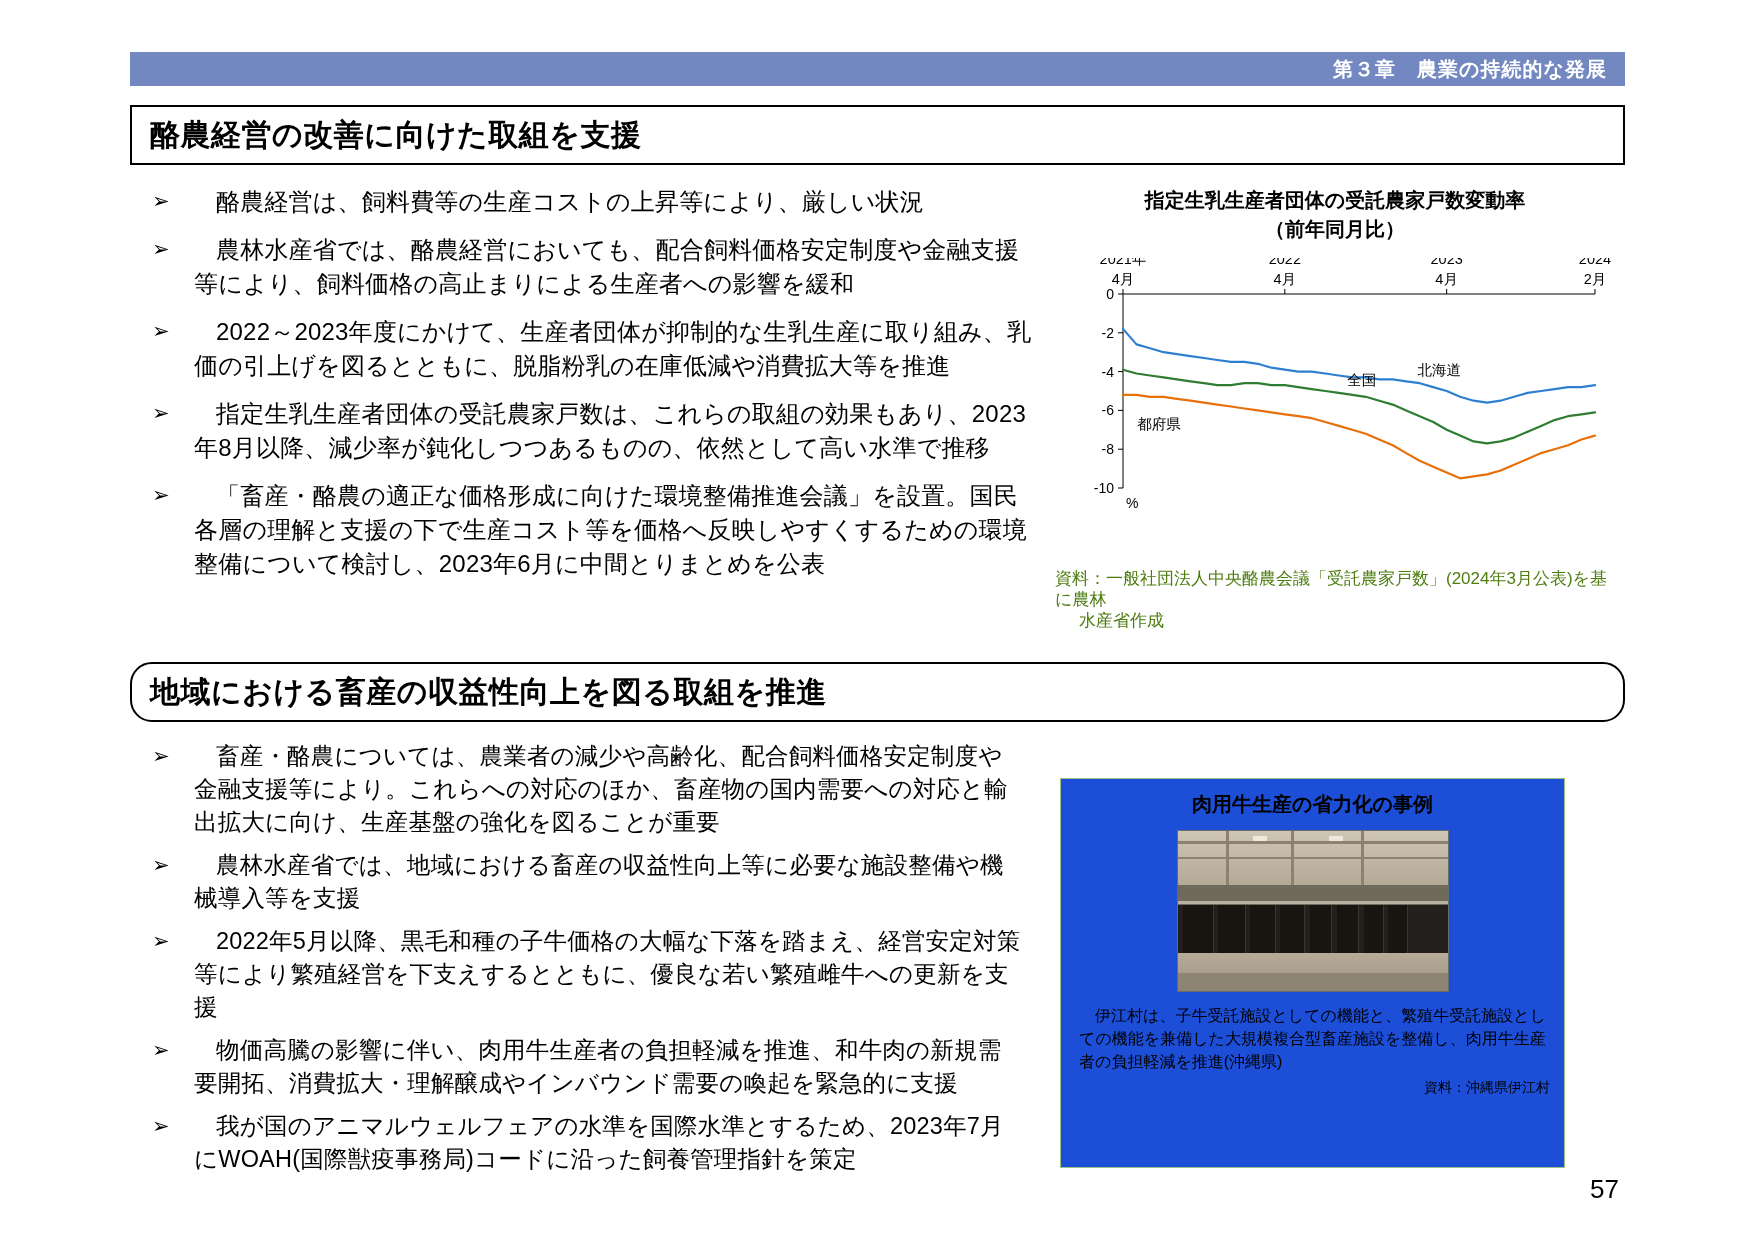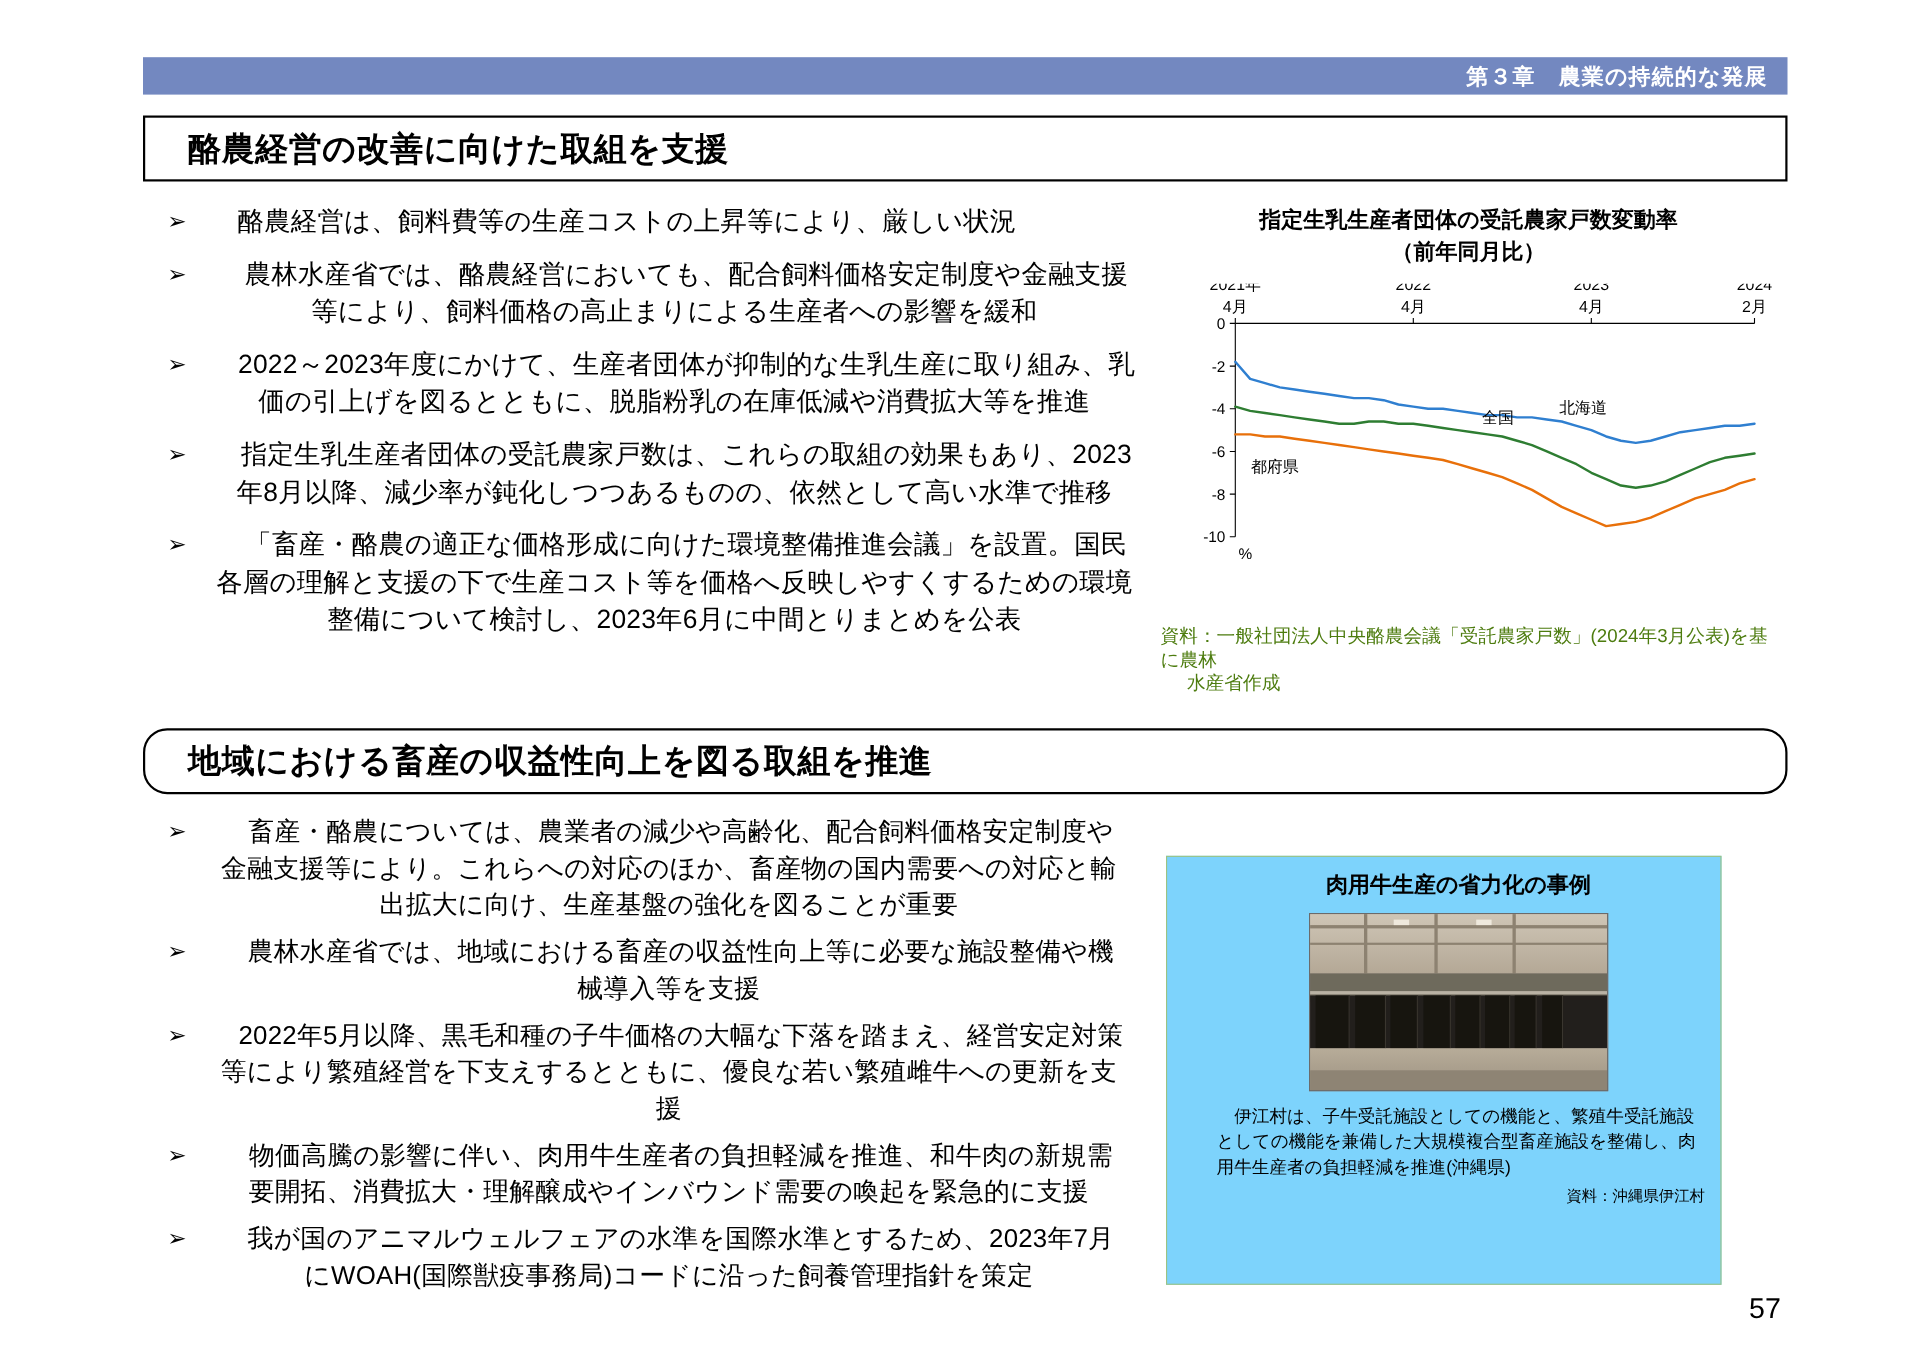--- a/index.html
+++ b/index.html
@@ -43,21 +43,20 @@
     white-space: nowrap;
   }
 
   
   .section-box {
     position: absolute;
     border: 2px solid #000;
     box-sizing: border-box;
     display: flex;
     align-items: center;
-    padding-left: 21px;
   }
   .section-box .section-title {
     font-size: 30px;
     font-weight: bold;
     padding-left: 18px;
     letter-spacing: 0.5px;
     white-space: nowrap;
   }
   #section-box-1 {
     left: 130px;
@@ -90,21 +89,20 @@
     font-size: 21px;
     line-height: 32px;
     color: #000;
     font-family: "DejaVu Sans", sans-serif;
   }
   .bullet .btext {
     font-size: 24px;
     line-height: 34px;
     text-indent: 22px;
     letter-spacing: 0.2px;
-    text-align: center;
   }
   #bullets-2 .bullet { margin-bottom: 10px; }
   #bullets-2 .bullet .btext { font-size: 23.5px; line-height: 33px; }
 
   
   .chart-wrap {
     position: absolute;
     left: 1055px;
     top: 186px;
     width: 560px;
@@ -130,24 +128,23 @@
   }
   .chart-source .ind { display: block; padding-left: 24px; }
 
   
   .photo-box {
     position: absolute;
     left: 1060px;
     top: 778px;
     width: 505px;
     height: 390px;
-    background: #7dd3fc;
+    background: #1d4ed8;
     border: 1px solid #9cc382;
     box-sizing: border-box;
-    padding-left: 27px;
   }
   .photo-title {
     text-align: center;
     font-size: 20px;
     font-weight: bold;
     margin-top: 12px;
   }
   .photo-frame {
     margin: 12px auto 0;
     width: 270px;

